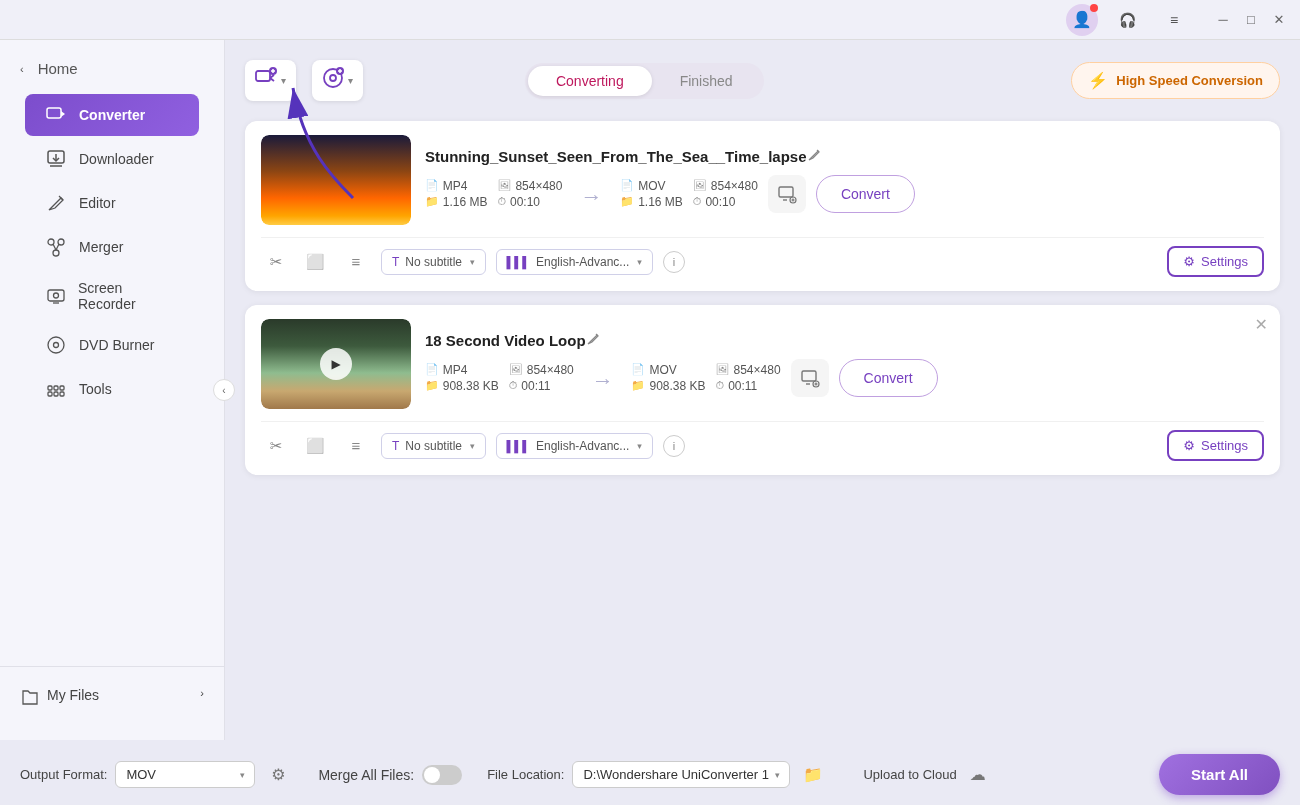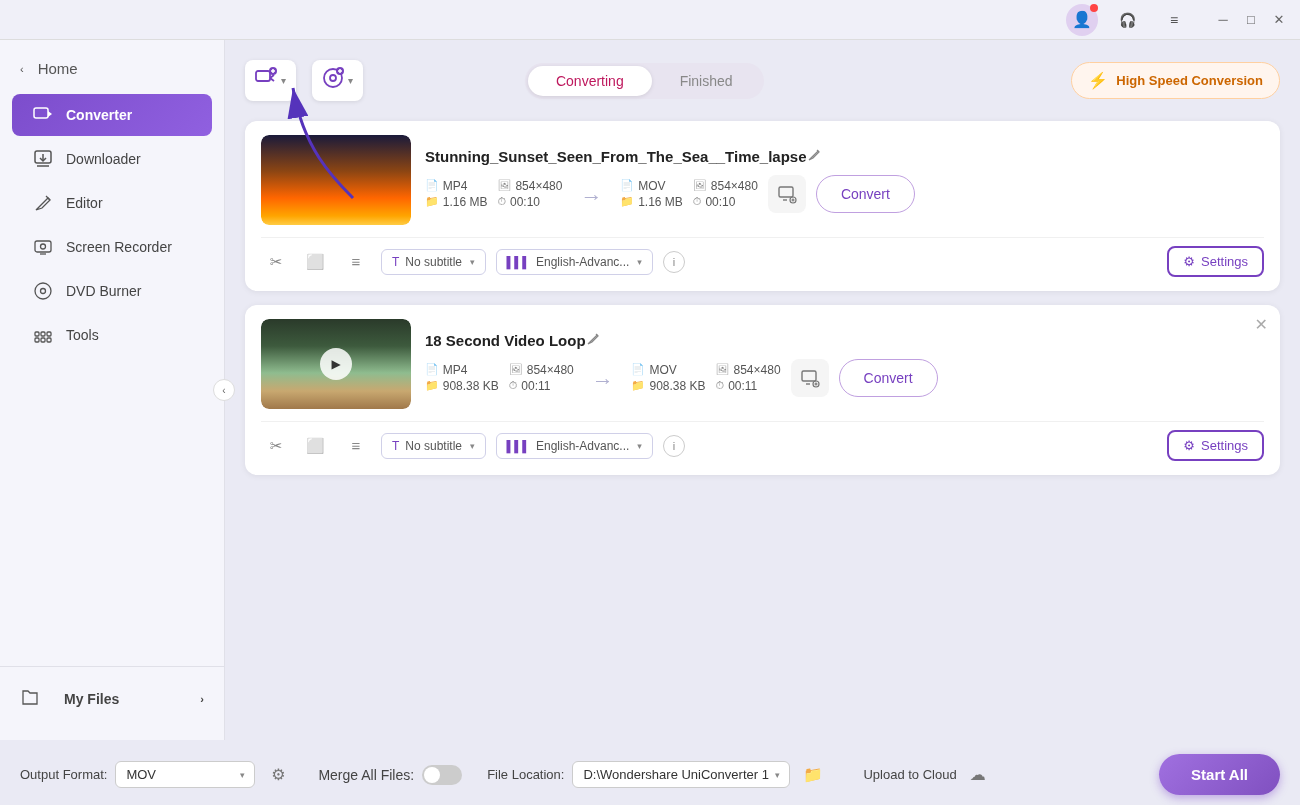--- a/index.html
+++ b/index.html
@@ -103,21 +103,21 @@
     }
     .sidebar-item {
       display: flex;
       align-items: center;
       gap: 12px;
       padding: 10px 20px;
       cursor: pointer;
       font-size: 14px;
       color: #444;
       border-radius: 8px;
-      margin: 1px 12px;
+      margin: 1px 25px;
       transition: background 0.15s;
     }
     .sidebar-item.active {
       background: linear-gradient(135deg, #7c4dcc, #9060e0);
       color: white;
       font-weight: 600;
     }
     .sidebar-item .icon {
       width: 22px;
       height: 22px;
@@ -126,27 +126,26 @@
       justify-content: center;
       font-size: 16px;
     }
     .sidebar-bottom {
       margin-top: auto;
       padding: 10px 0;
       border-top: 1px solid #e0e0e8;
     }
     .sidebar-myfiles {
       display: flex;
-      align-items: center;
-      gap: 24px;
+      align-items: flex-start;
+      gap: 7px;
       padding: 10px 20px;
       cursor: pointer;
       font-size: 14px;
       color: #444;
-      font-weight: bold;
     }
     .sidebar-myfiles .chevron-right {
       margin-left: auto;
       font-size: 11px;
     }
     .collapse-btn {
       position: absolute;
       left: 213px;
       top: 50%;
       transform: translateY(-50%);
@@ -629,20 +628,32 @@
       <div class="sidebar-item">
         <span class="icon">
           <svg width="20" height="20" viewBox="0 0 20 20" fill="none">
             <path d="M3 17 L7 13 L15 5 L17 7 L9 15 Z" stroke="#555" stroke-width="1.3" fill="none"></path>
             <line x1="13" y1="3" x2="17" y2="7" stroke="#555" stroke-width="1.3"></line>
           </svg>
         </span>
         <span>Editor</span>
       </div>
 
+      <div class="sidebar-item">
+        <span class="icon">
+          <svg width="20" height="20" viewBox="0 0 20 20" fill="none">
+            <circle cx="5" cy="5" r="3" stroke="#555" stroke-width="1.3" fill="none"></circle>
+            <circle cx="15" cy="5" r="3" stroke="#555" stroke-width="1.3" fill="none"></circle>
+            <circle cx="10" cy="16" r="3" stroke="#555" stroke-width="1.3" fill="none"></circle>
+            <line x1="7" y1="7" x2="10" y2="13" stroke="#555" stroke-width="1.3"></line>
+            <line x1="13" y1="7" x2="10" y2="13" stroke="#555" stroke-width="1.3"></line>
+          </svg>
+        </span>
+        <span>Merger</span>
+      </div>
 
       <div class="sidebar-item">
         <span class="icon">
           <svg width="20" height="20" viewBox="0 0 20 20" fill="none">
             <rect x="2" y="4" width="16" height="11" rx="2" stroke="#555" stroke-width="1.3" fill="none"></rect>
             <circle cx="10" cy="9.5" r="2.5" stroke="#555" stroke-width="1.3" fill="none"></circle>
             <line x1="7" y1="17" x2="13" y2="17" stroke="#555" stroke-width="1.3"></line>
           </svg>
         </span>
         <span>Screen Recorder</span>

